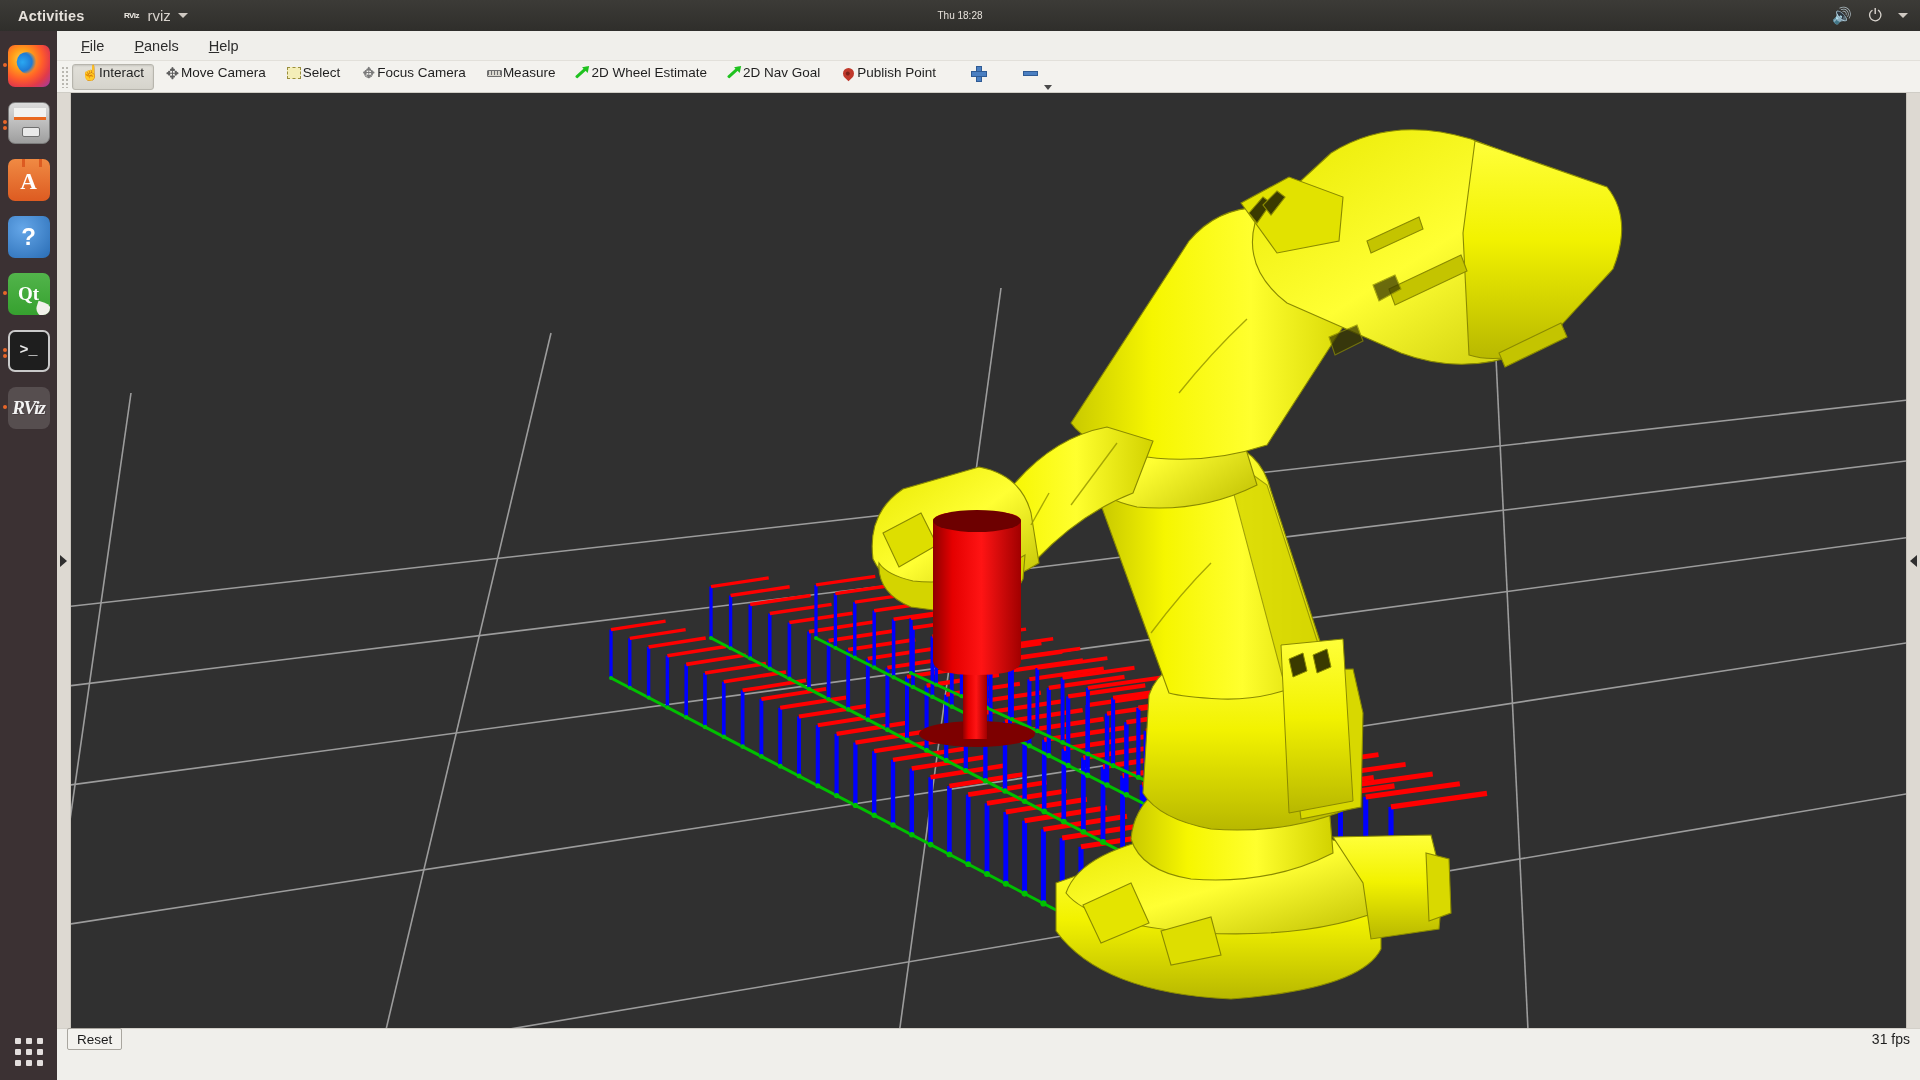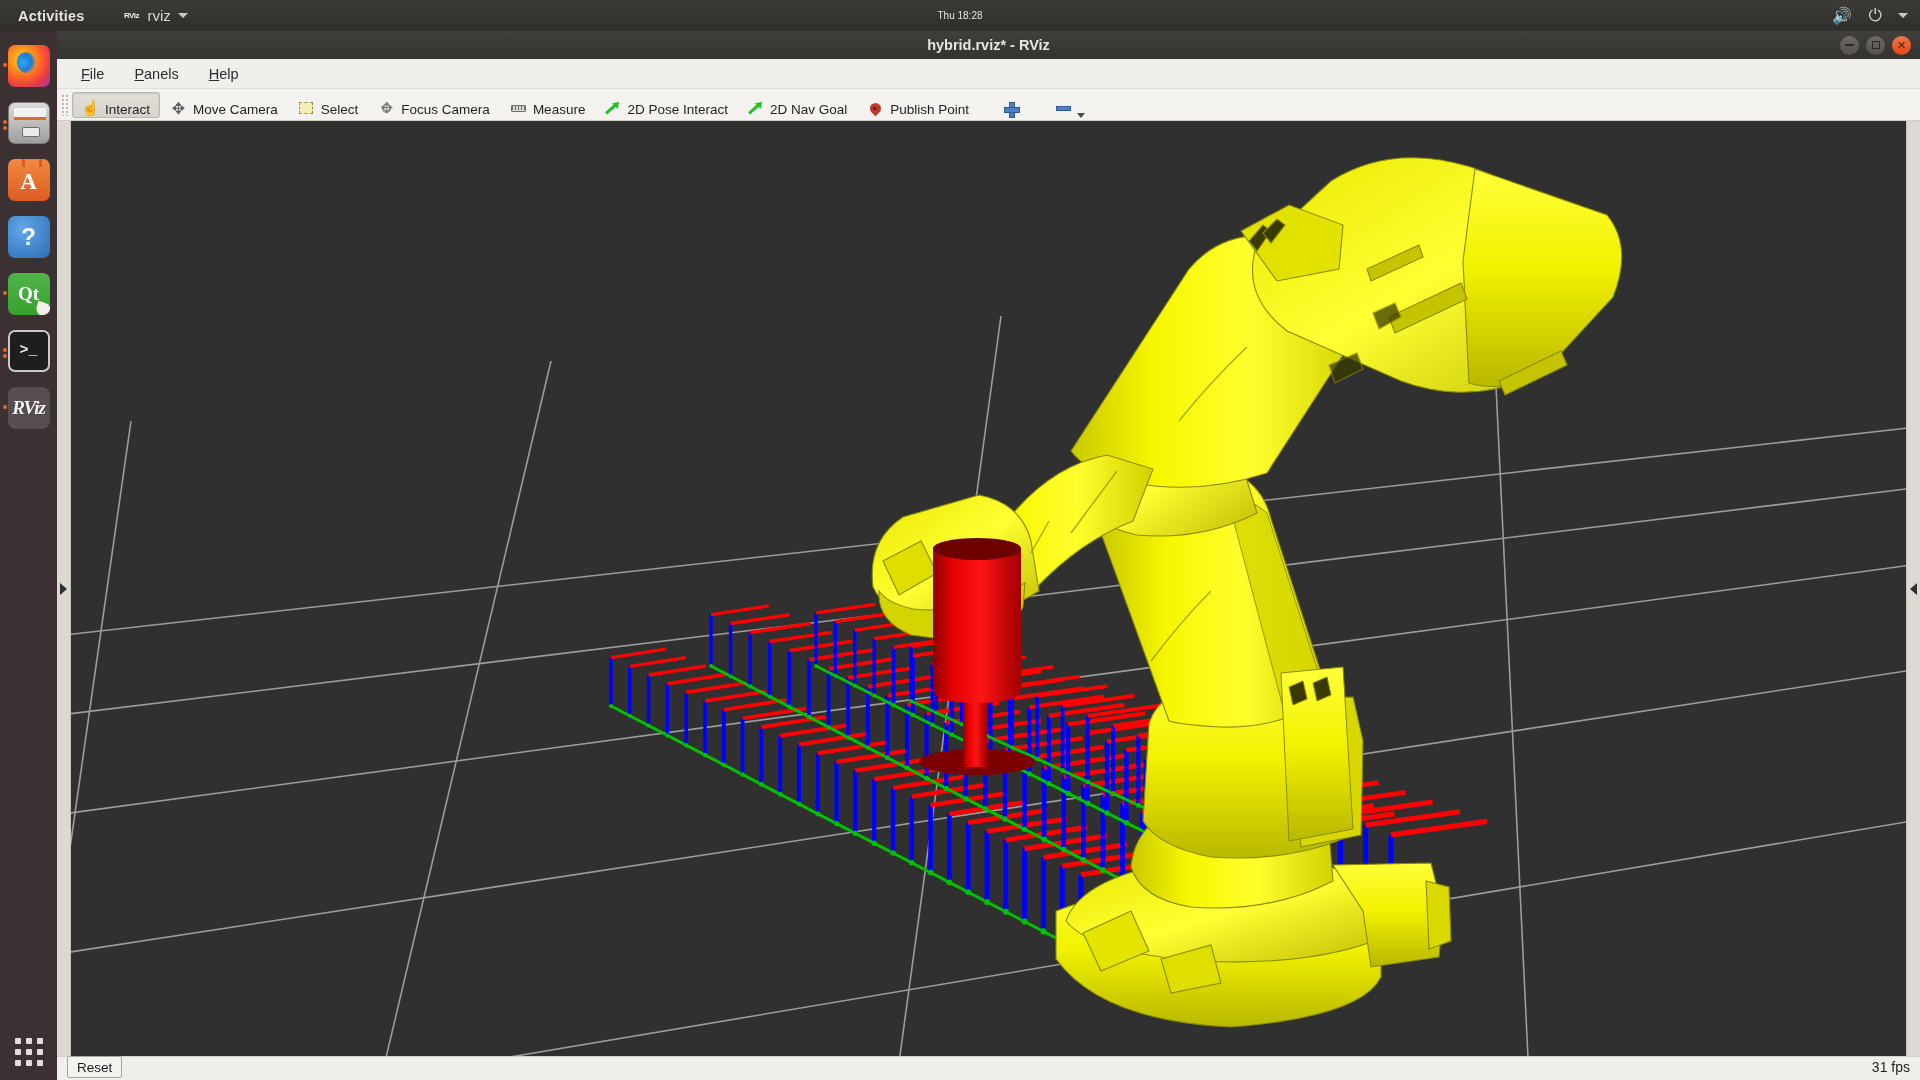--- a/index.html
+++ b/index.html
@@ -99,21 +99,21 @@
   #menubar { height:30px; background:#f0efeb; display:flex; align-items:center;
     padding-left:20px; gap:22px; font-size:14.5px; color:#2c2c2c; border-bottom:1px solid #e2e0da;}
   #menubar .mi { padding:2px 4px; cursor:default; }
   #menubar .mi u { text-decoration: underline; }
 
   #toolbar { height:32px; background:#f3f2ee; display:flex; align-items:center;
     border-bottom:1px solid #cfcdc6; padding-left:4px; position:relative;}
   .tb-grip { width:8px; height:22px; margin-right:3px;
     background-image: radial-gradient(#b9b7b0 1px, transparent 1px);
     background-size: 4px 4px; }
-  .tb-btn { display:flex; align-items:flex-end; gap:6px; height:26px; padding:0 9px;
+  .tb-btn { display:flex; align-items:flex-start; height:26px; padding:0 9px;
     font-size:13.5px; color:#1f1f1f; border:1px solid transparent; border-radius:3px; white-space:nowrap; }
   .tb-btn.pressed { background: linear-gradient(to bottom,#e2e0d9,#d6d4cc); border:1px solid #b7b5ad;
     box-shadow: inset 0 1px 2px rgba(0,0,0,.12); }
   .tb-ico { width:17px; height:17px; display:flex; align-items:center; justify-content:center; position:relative; }
 
   .i-hand:before{ content:"☝"; font-size:15px; color:#333; }
   .i-movecam:before{ content:"✥"; font-size:16px; color:#5d5d5d; }
   .i-select { border:1.5px dashed #9a8f3d; background:#f4eeb8; width:14px;height:12px;}
   .i-focus:before{ content:"✥"; font-size:15px; color:#7a7a7a; }
   .i-focus:after{ content:""; position:absolute; width:7px;height:7px;border:1.5px solid #7a7a7a;border-radius:50%;}
@@ -230,34 +230,20 @@
         <i></i>
         <i></i>
         <i></i>
         <i></i>
     </span>
   </div>
 </div>
 
 <div id="win">
 
-  <div id="titlebar">
-    <div id="wintitle">hybrid.rviz* - RViz</div>
-    <div id="wbtns">
-      <span class="wbtn">
-          <span class="mn"></span>
-        </span>
-      <span class="wbtn">
-          <span class="sq"></span>
-        </span>
-      <span class="wbtn close">
-          <span>✕</span>
-        </span>
-    </div>
-  </div>
 
   <div id="menubar">
     <span class="mi"><u>F</u><span>ile</span></span>
     <span class="mi"><u>P</u><span>anels</span></span>
     <span class="mi"><u>H</u><span>elp</span></span>
   </div>
 
   <div id="toolbar">
     <span class="tb-grip"></span>
 
@@ -285,21 +271,21 @@
 
     <span class="tb-btn">
       <span class="tb-ico">
           <span class="i-measure"></span>
         </span>
       <span>Measure</span>
     </span>
 
     <span class="tb-btn">
       <span class="tb-ico i-arrow"></span>
-      <span>2D Pose Interact</span>
+      <span>2D Wheel Estimate</span>
     </span>
 
     <span class="tb-btn">
       <span class="tb-ico i-arrow"></span>
       <span>2D Nav Goal</span>
     </span>
 
     <span class="tb-btn">
       <span class="tb-ico">
           <span class="i-pin"></span>

